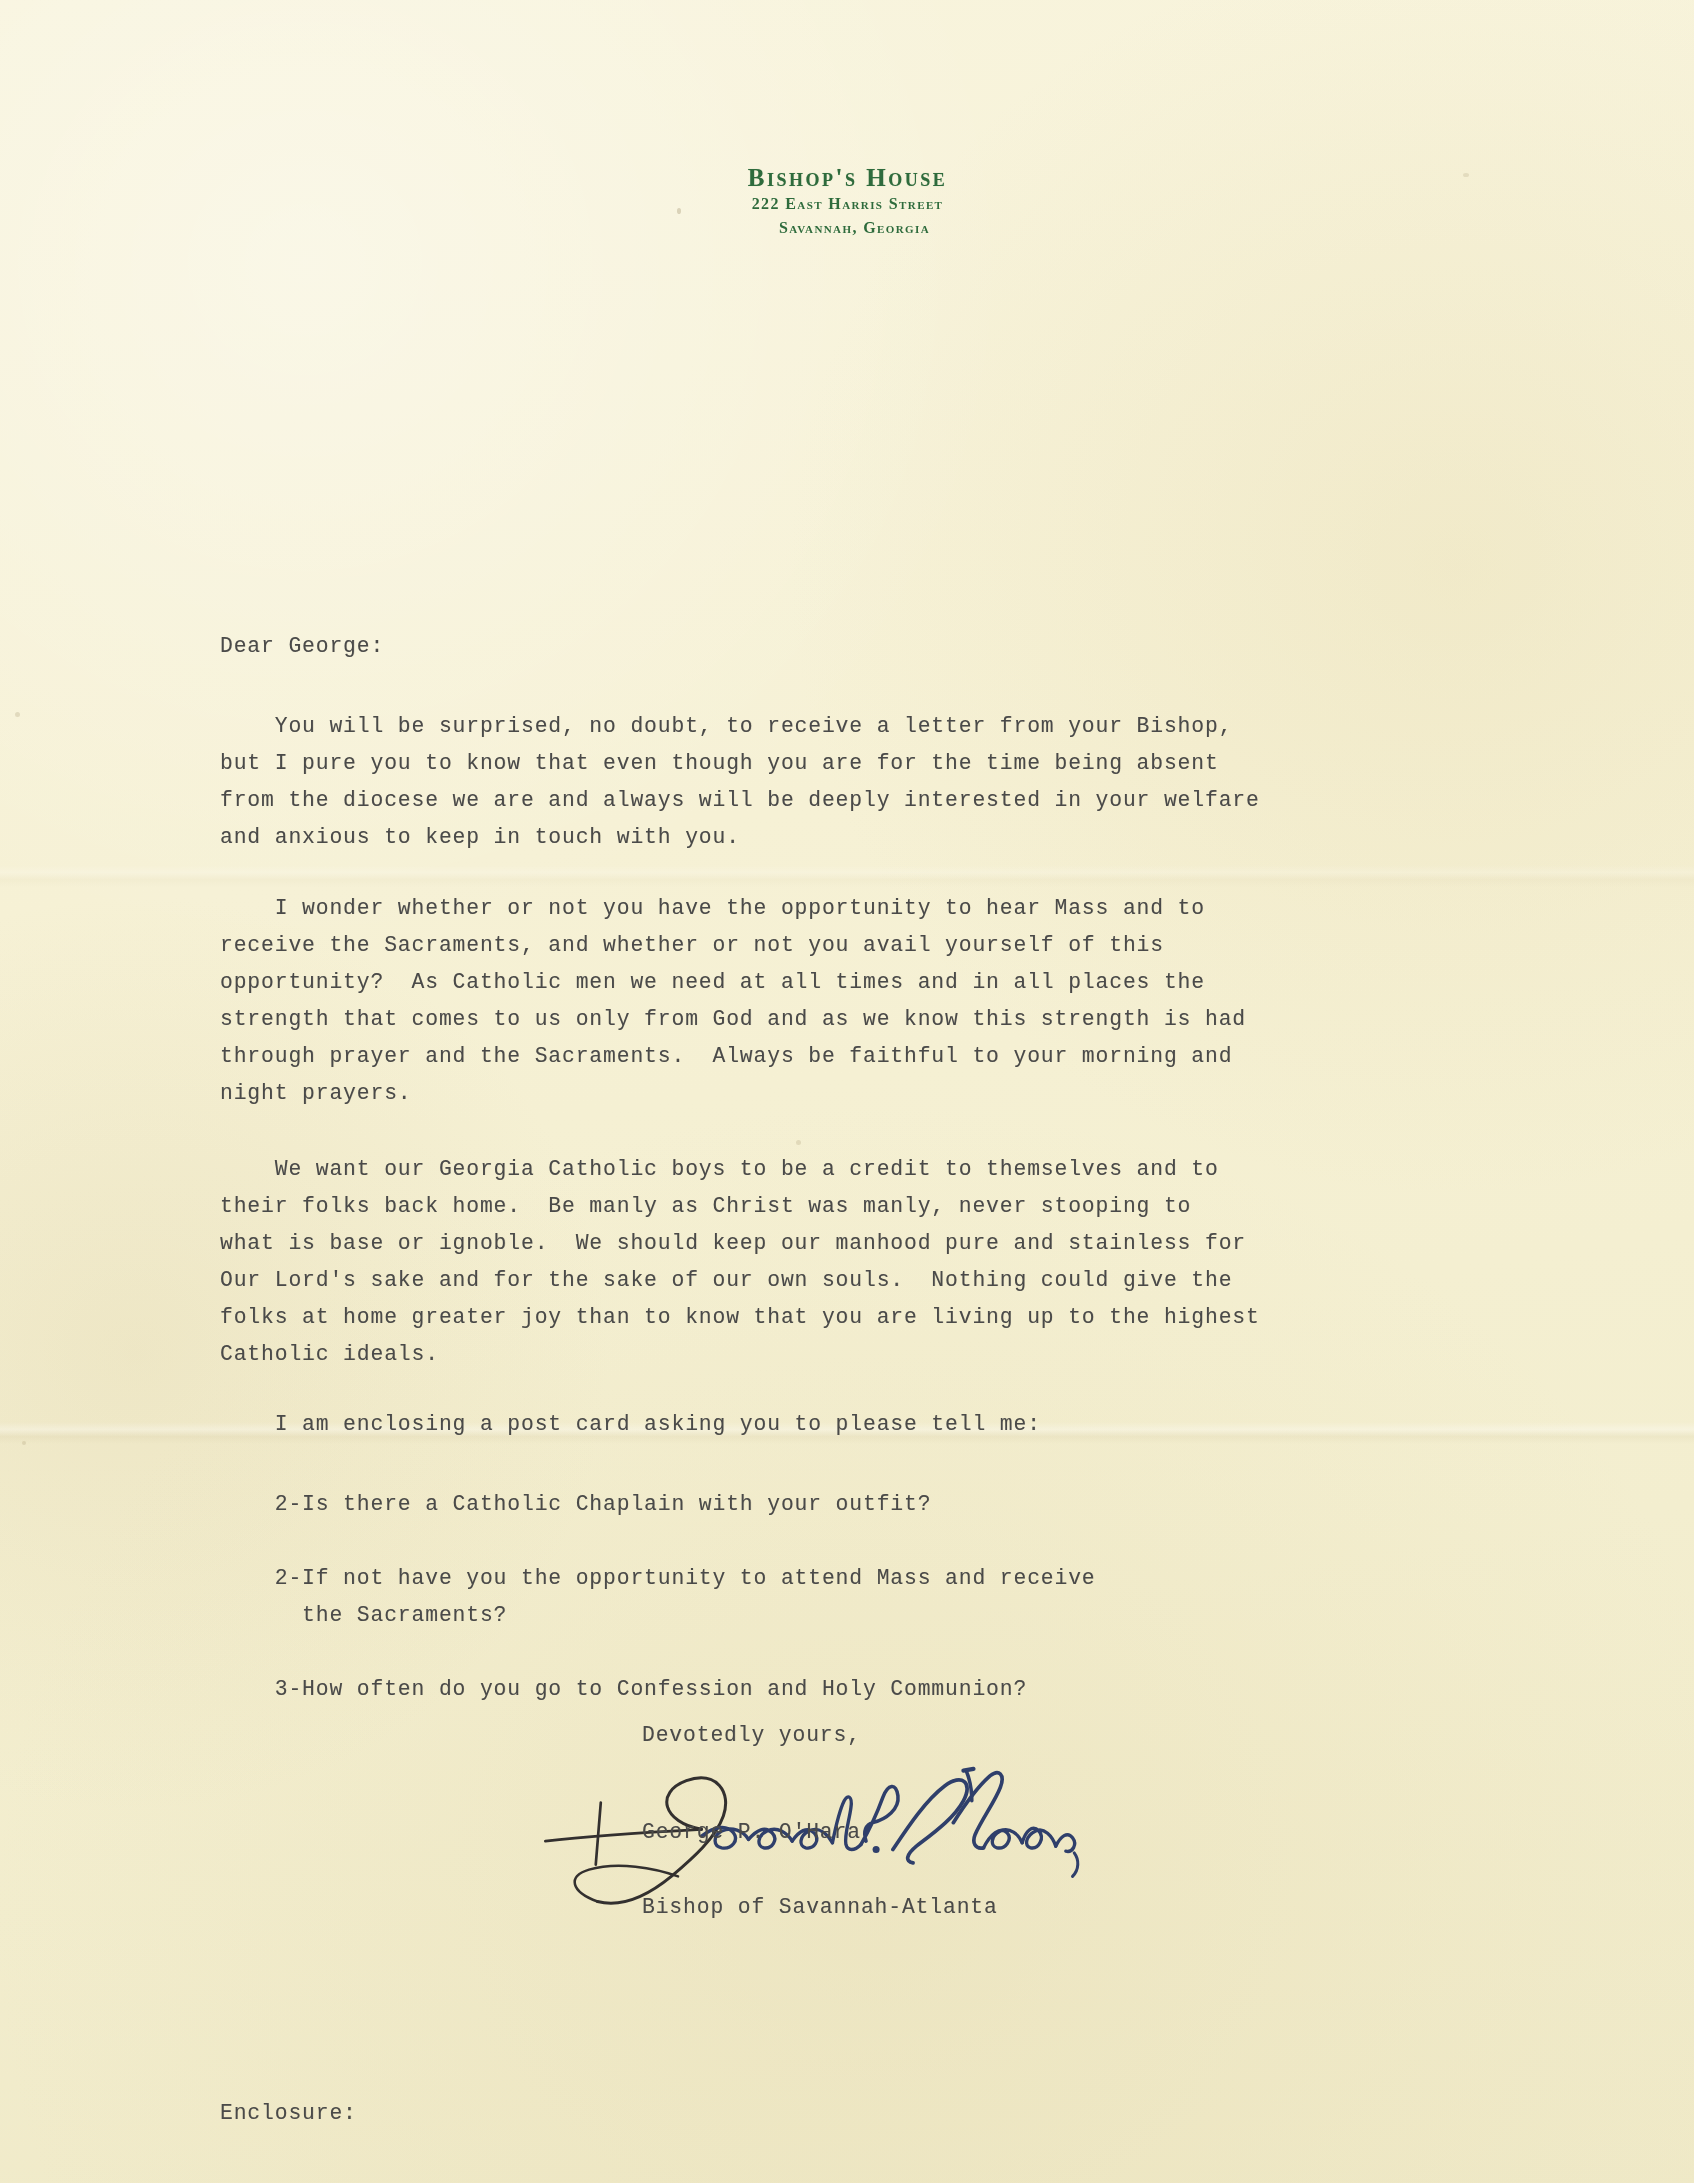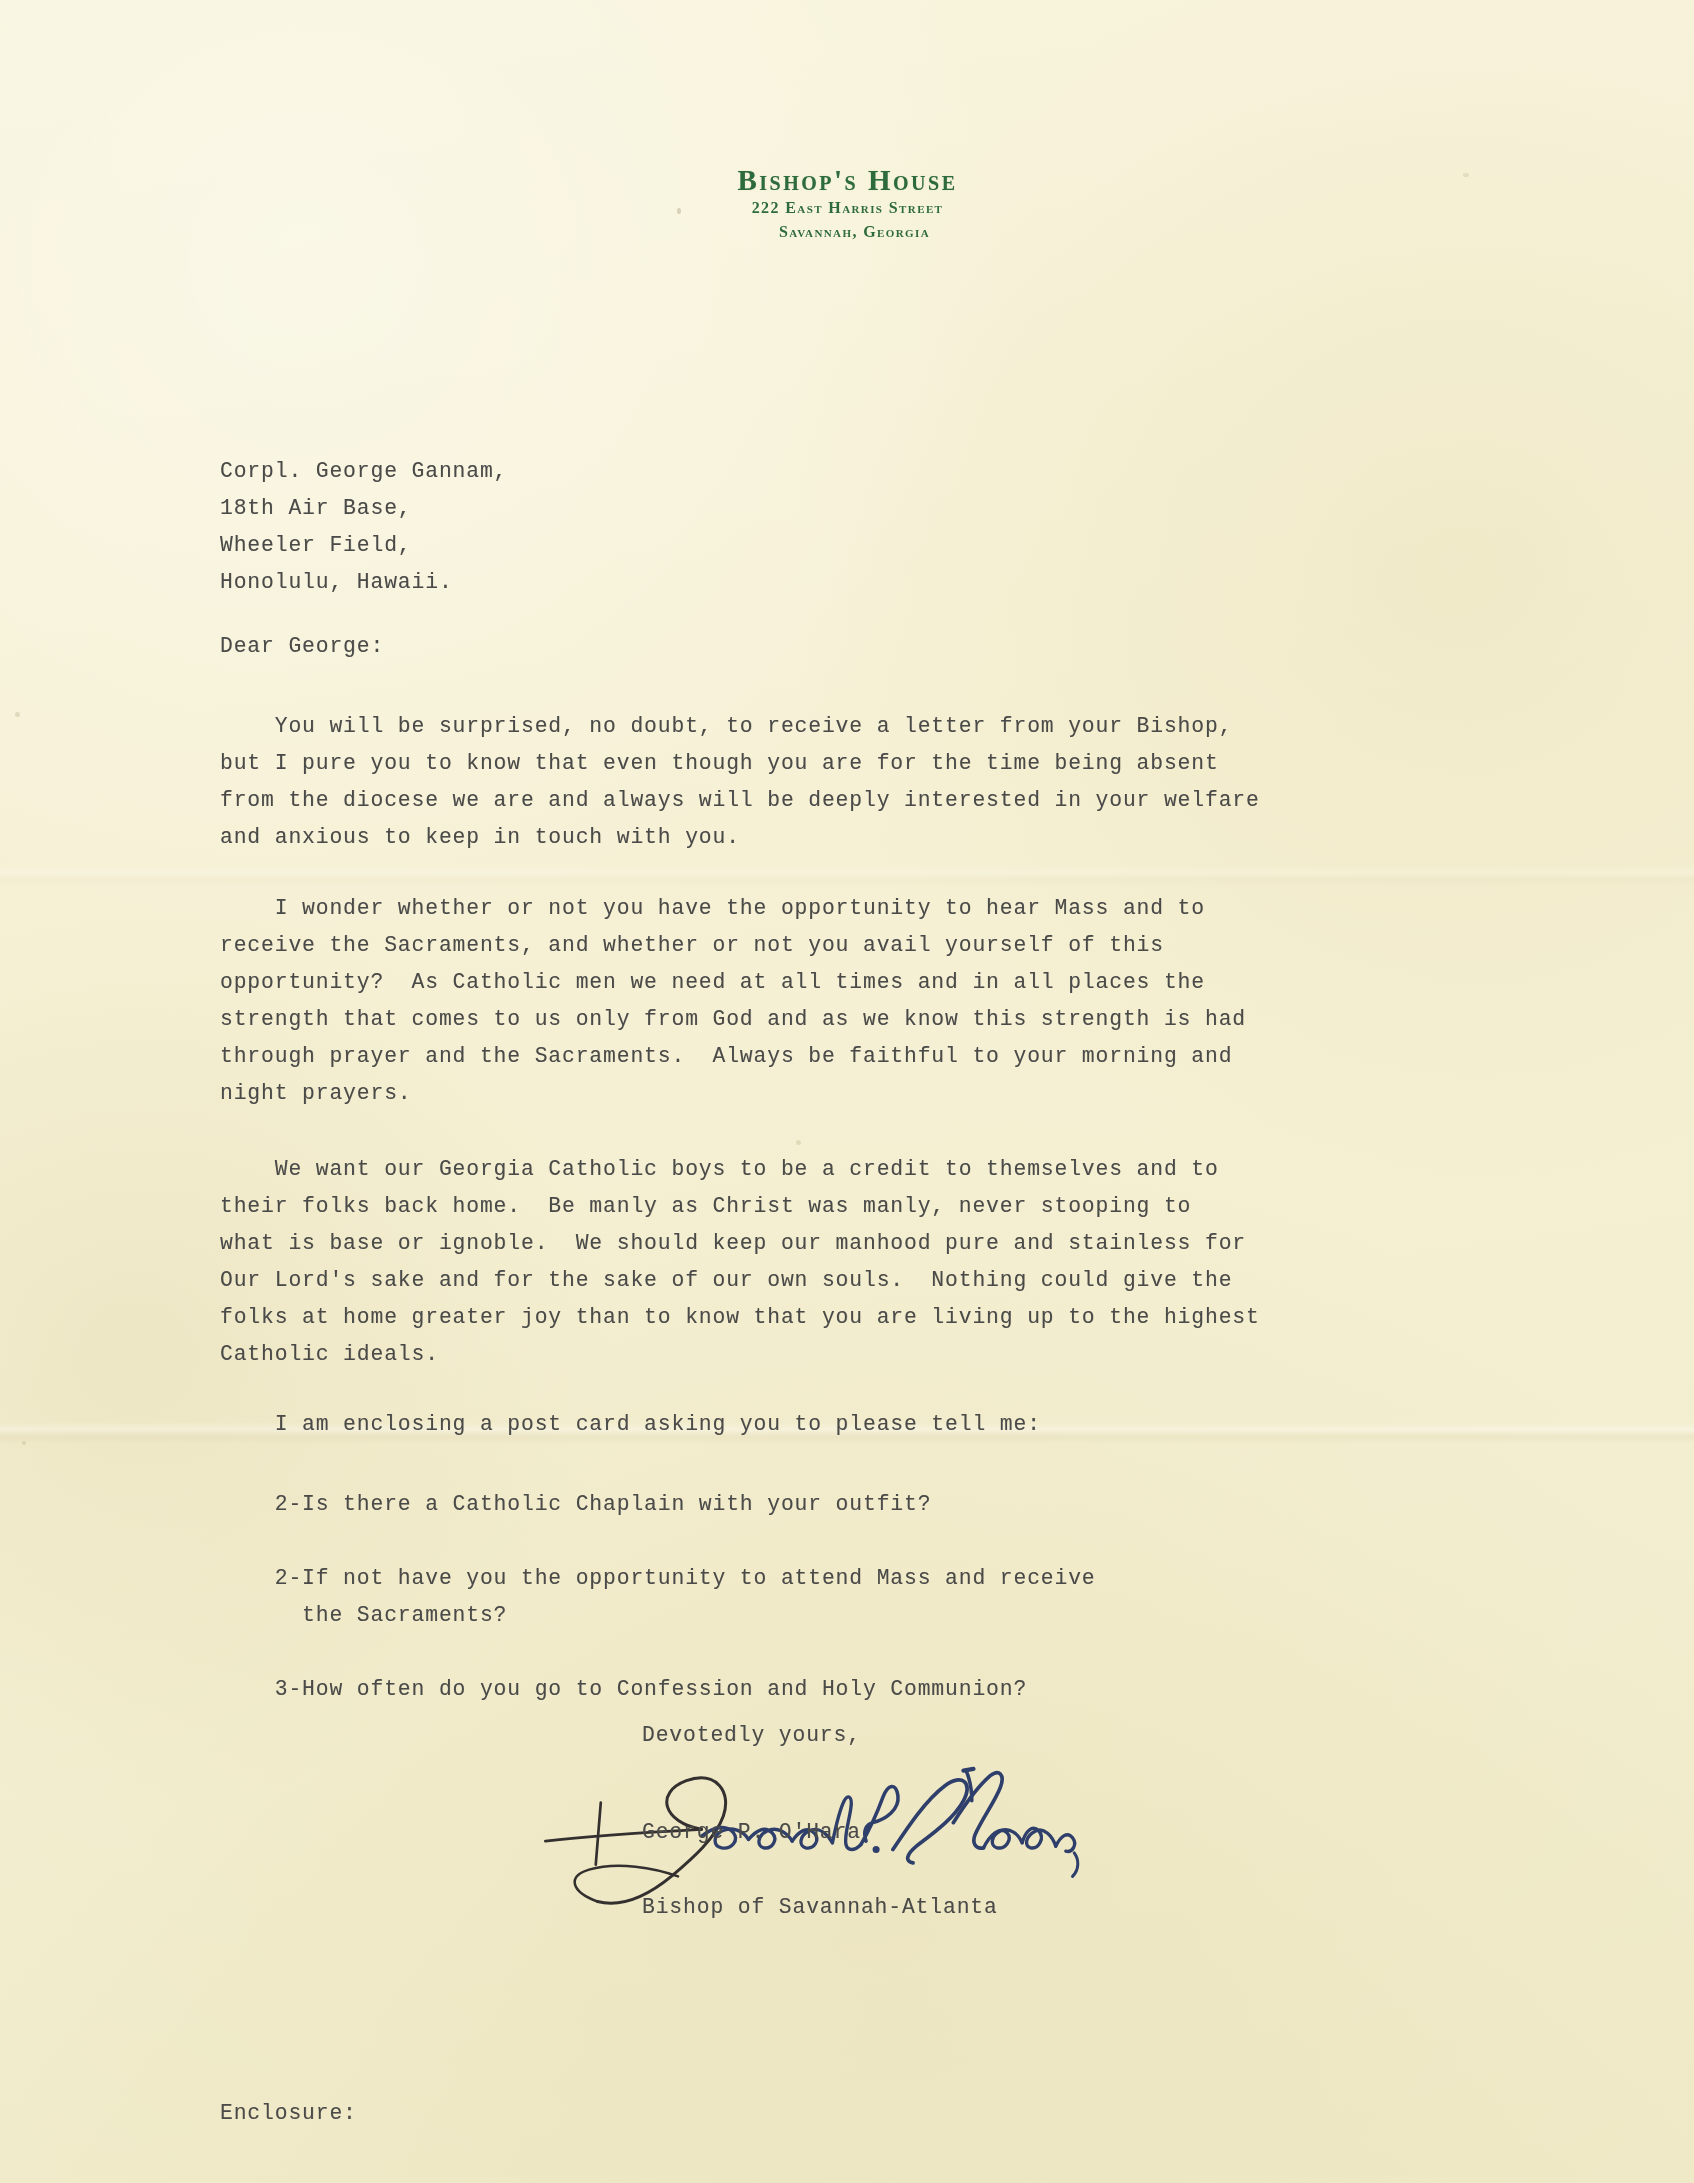--- a/index.html
+++ b/index.html
@@ -46,21 +46,21 @@
   .letterhead {
     position: absolute;
     top: 165px;
     left: 0;
     width: 100%;
     text-align: center;
     font-family: "Liberation Serif", "DejaVu Serif", serif;
     color: #2e6b3c;
   }
   .lh-title {
-    font-size: 29px;
+    font-size: 25px;
     letter-spacing: 2.5px;
     font-variant: small-caps;
     text-transform: capitalize;
     font-weight: 700;
     line-height: 1.05;
     text-shadow: 0 0 0.8px rgba(46,107,60,0.35);
   }
   .lh-line2, .lh-line3 {
     font-size: 16px;
     letter-spacing: 1.4px;
@@ -131,24 +131,20 @@
 <div class="speck" style="left:796px; top:1140px; width:5px; height:5px; background:rgba(150,132,92,0.20);"></div>
 
 <div class="content">
 
   <div class="letterhead">
     <div class="lh-title">Bishop's House</div>
     <div class="lh-line2">222 East Harris Street</div>
     <div class="lh-line3">Savannah, Georgia</div>
   </div>
 
-  <div class="typed recipient">Corpl. George Gannam,
-18th Air Base,
-Wheeler Field,
-Honolulu, Hawaii.</div>
 
   <div class="typed salutation">Dear George:</div>
 
   <div class="typed para p1">    You will be surprised, no doubt, to receive a letter from your Bishop,
 but I pure you to know that even though you are for the time being absent
 from the diocese we are and always will be deeply interested in your welfare
 and anxious to keep in touch with you.</div>
   <div class="typed para p2">    I wonder whether or not you have the opportunity to hear Mass and to
 receive the Sacraments, and whether or not you avail yourself of this
 opportunity?  As Catholic men we need at all times and in all places the

